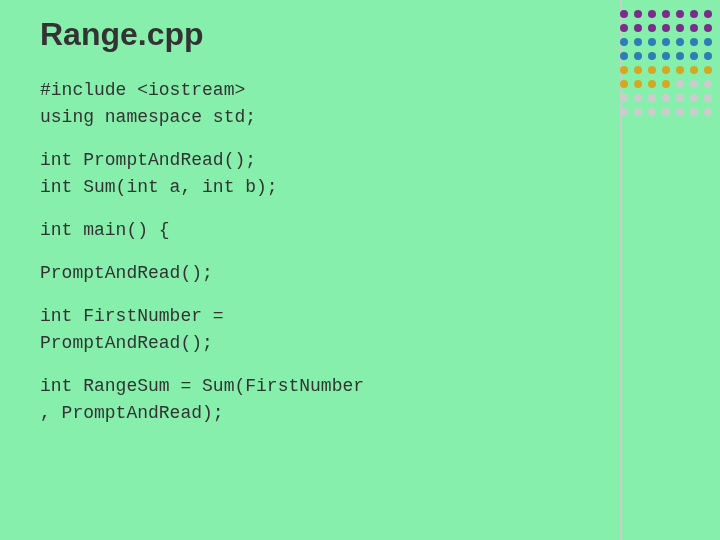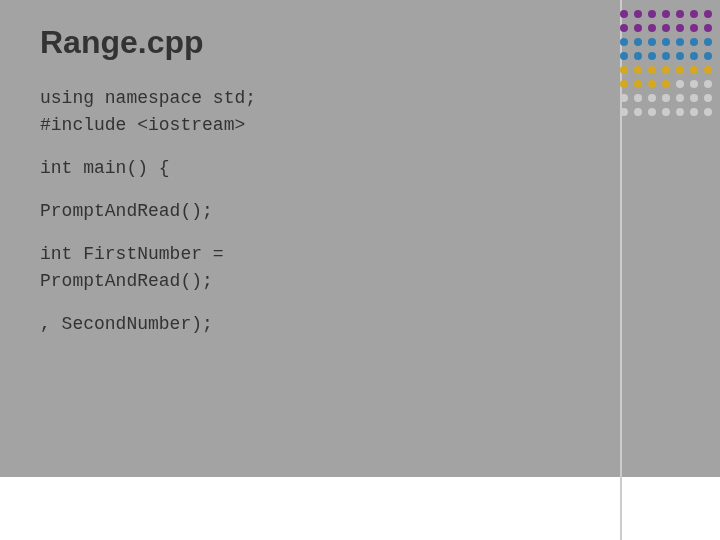--- a/index.html
+++ b/index.html
@@ -12,24 +12,24 @@
       width: 720px;
       height: 540px;
       background-color: #ffffff;
       font-family: Arial, sans-serif;
       overflow: hidden;
       position: relative;
     }
 
     .slide-container {
       width: 720px;
-      height: 477px;
-      background: #a3a3a3;
+      height: 540px;
+      background: #86efac;
       position: relative;
-      padding: 24px 40px;
+      padding: 16px 40px;
     }
 
     .title {
       font-size: 32px;
       font-weight: bold;
       color: #333333;
       margin-bottom: 24px;
       font-family: Arial, sans-serif;
     }
 
@@ -78,40 +78,45 @@
 </head>
 <body>
 
 <div class="slide-container">
 
   <div class="title">Range.cpp</div>
 
   <div class="code-block">
 
     <div class="code-section">
+      <div>#include &lt;iostream&gt;</div>
       <div>using namespace std;</div>
-      <div>#include &lt;iostream&gt;</div>
     </div>
 
+    <div class="code-section">
+      <div>int PromptAndRead();</div>
+      <div>int Sum(int a, int b);</div>
+    </div>
 
     <div class="code-section">
       <div>int main() {</div>
     </div>
 
     <div class="code-section">
       <div>  PromptAndRead();</div>
     </div>
 
     <div class="code-section">
       <div>  int FirstNumber =</div>
       <div>  PromptAndRead();</div>
     </div>
 
     <div class="code-section">
-      <div>  , SecondNumber);</div>
+      <div>  int RangeSum = Sum(FirstNumber</div>
+      <div>  , PromptAndRead);</div>
     </div>
 
   </div>
 
   <div class="divider-line"></div>
 
   <div class="dots-decoration">
     <div class="dots-grid" id="dots-grid">
         <div class="dot" style="background-color: rgb(123, 45, 139);"></div>
         <div class="dot" style="background-color: rgb(123, 45, 139);"></div>

